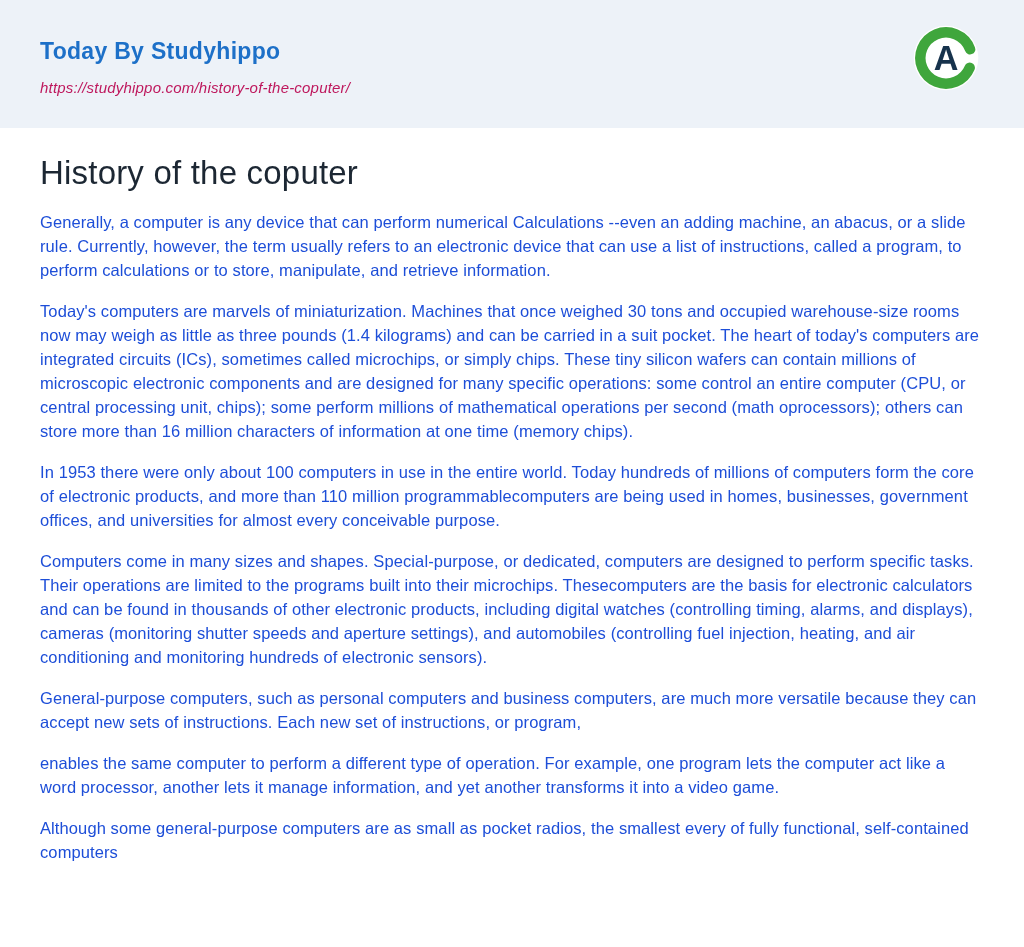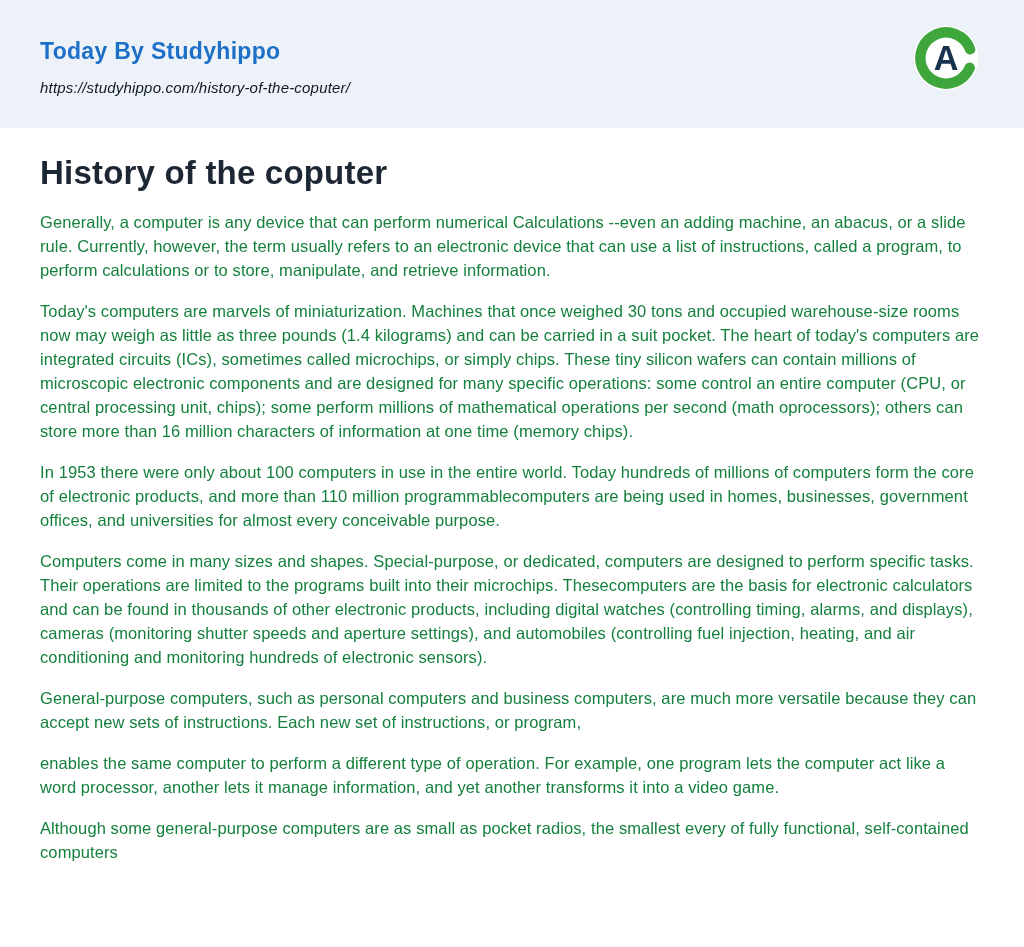--- a/index.html
+++ b/index.html
@@ -21,21 +21,21 @@
     height: 128px;
   }
   .brand {
     color: #1d70c8;
     font-size: 23px;
     font-weight: 700;
     letter-spacing: 0.3px;
     margin-bottom: 14px;
   }
   .url {
-    color: #0f172a;
+    color: #be185d;
     font-size: 15px;
     font-style: italic;
     text-decoration: none;
     letter-spacing: 0.2px;
     cursor: pointer;
   }
   .logo {
     position: absolute;
     top: 20px;
     right: 40px;
@@ -44,29 +44,29 @@
   }
   .logo svg { width: 76px; height: 76px; display: block; }
 
   
   .content {
     padding: 22px 40px 0 40px;
   }
   .title {
     color: #1c2733;
     font-size: 33px;
-    font-weight: 700;
+    font-weight: 400;
     letter-spacing: 0.2px;
     margin: 4px 0 18px 0;
   }
   .content p {
     font-size: 16.5px;
     line-height: 24px;
     letter-spacing: 0.1px;
-    color: #15803d;
+    color: #1d4ed8;
     margin: 0 0 17px 0;
     max-width: 944px;
   }
 </style>
 </head>
 <body>
 
 <div class="page">
 
   <header class="header">

